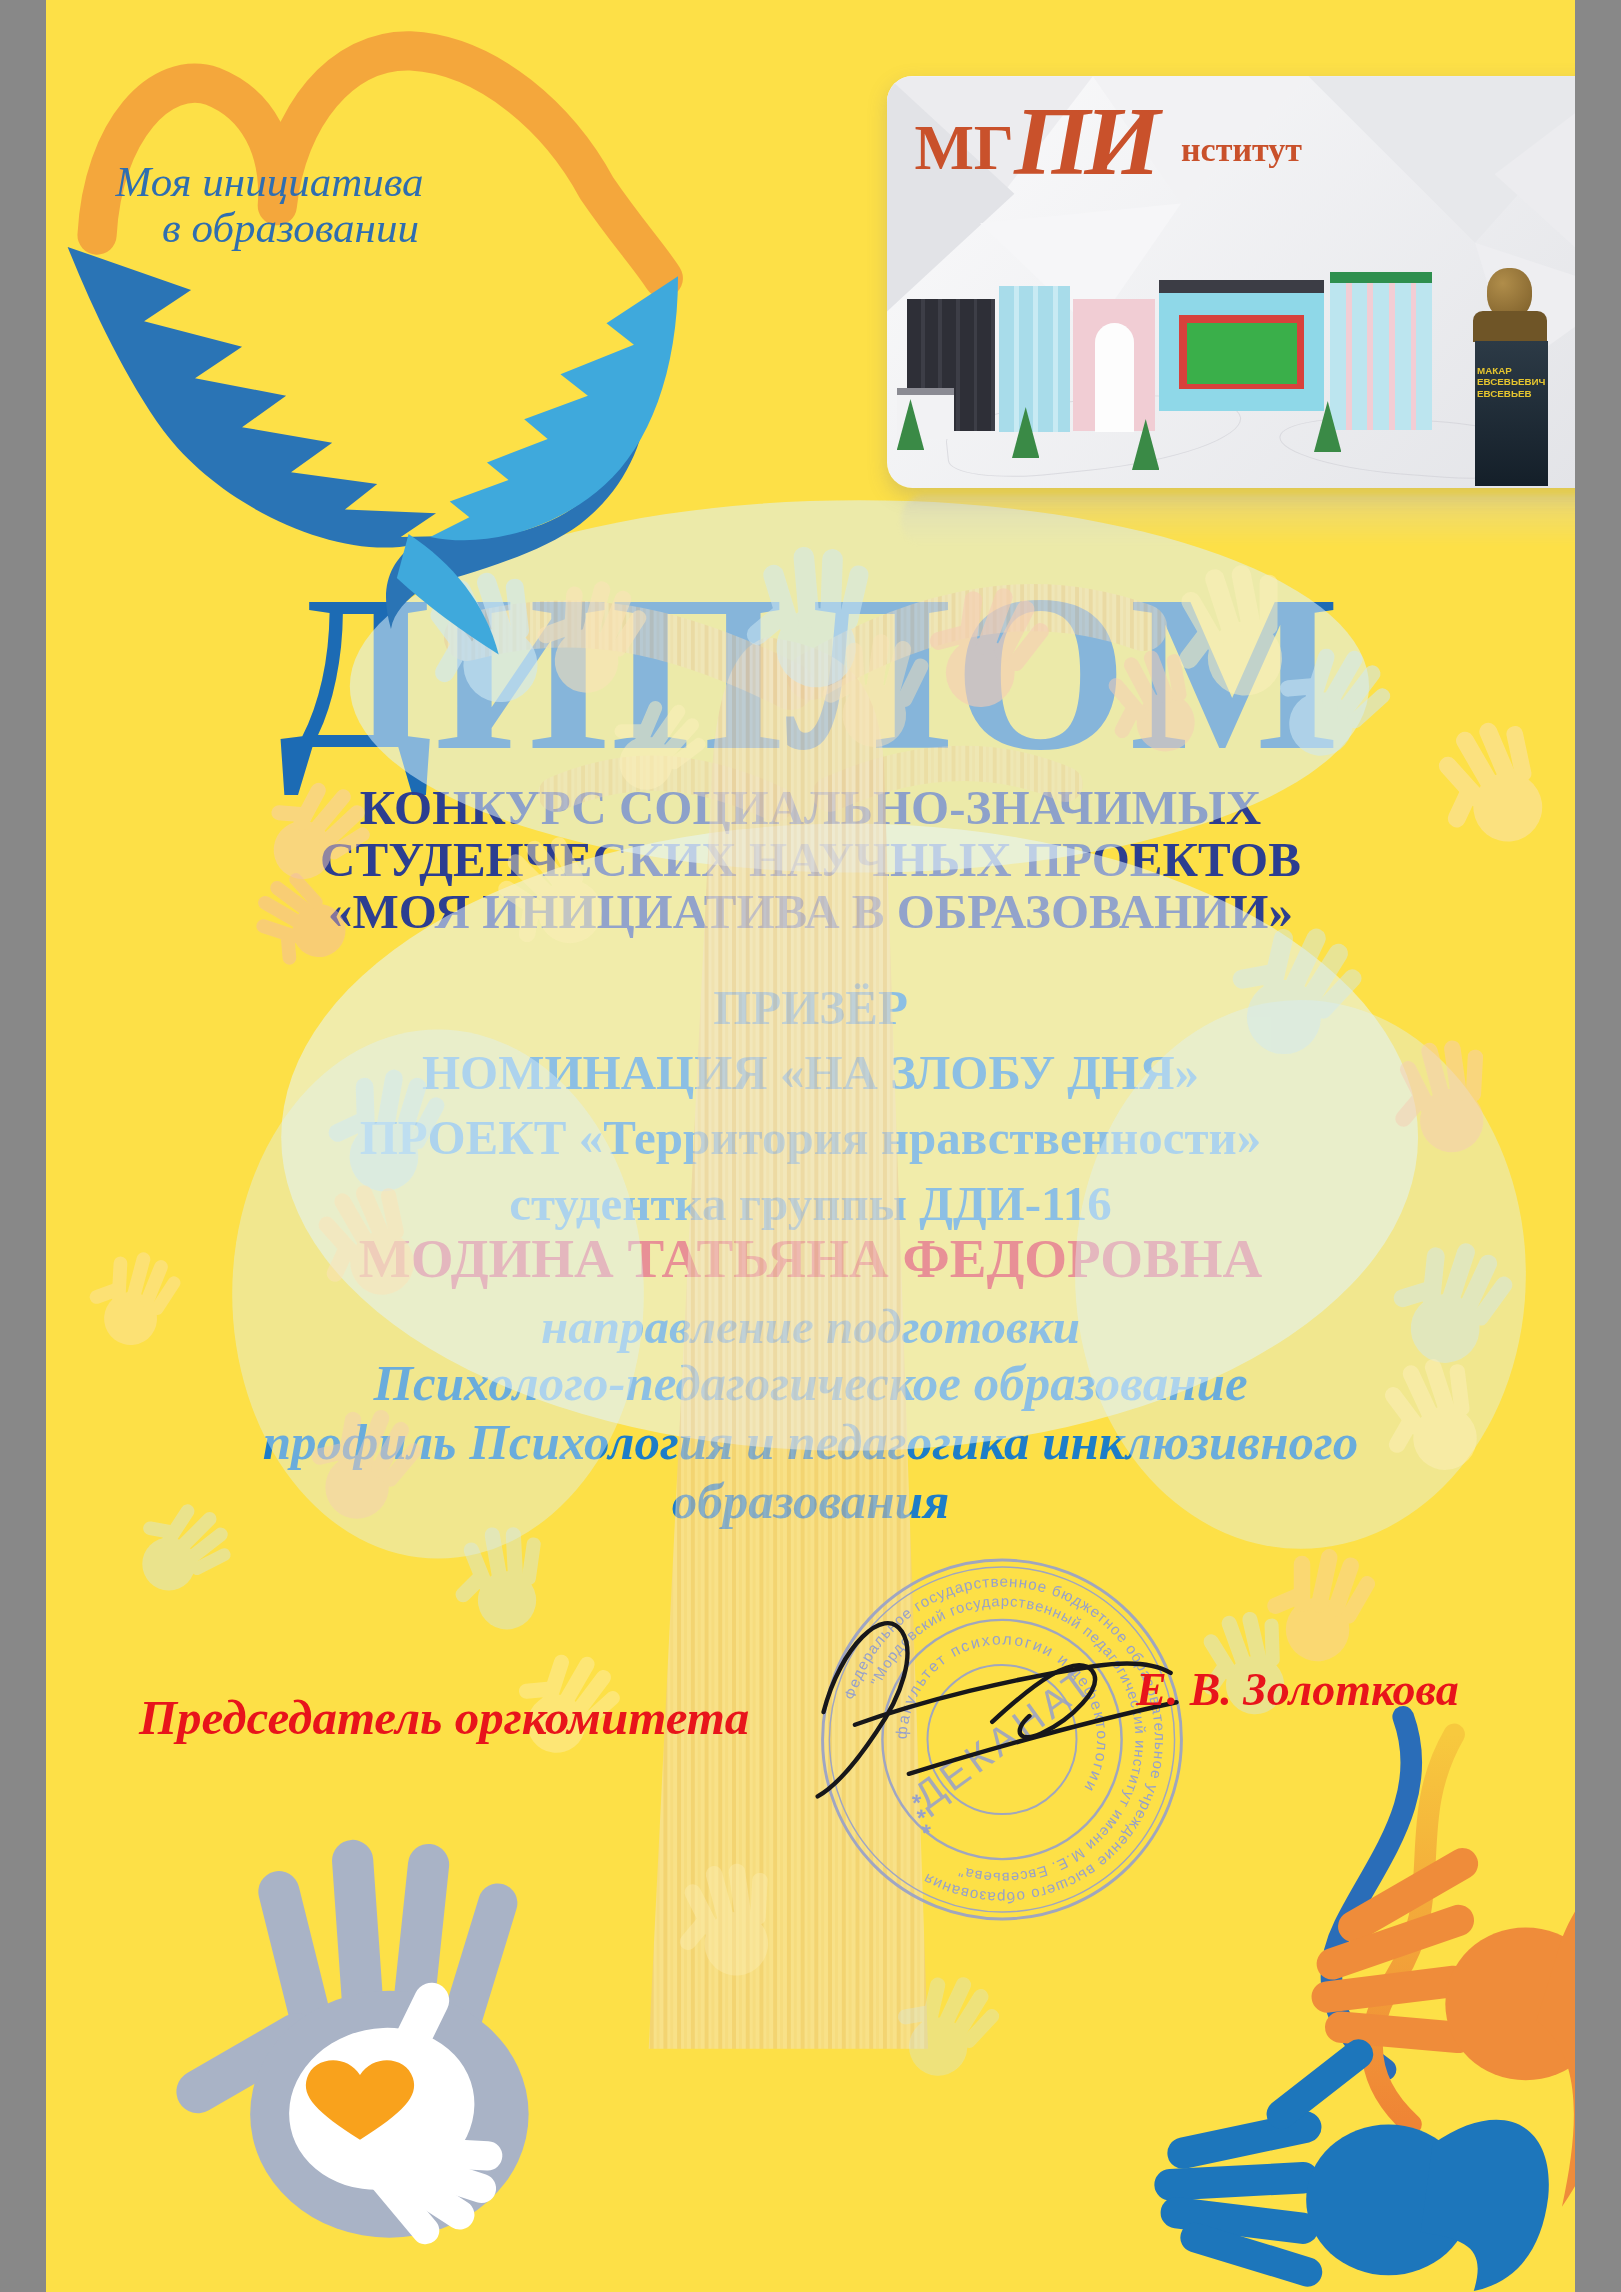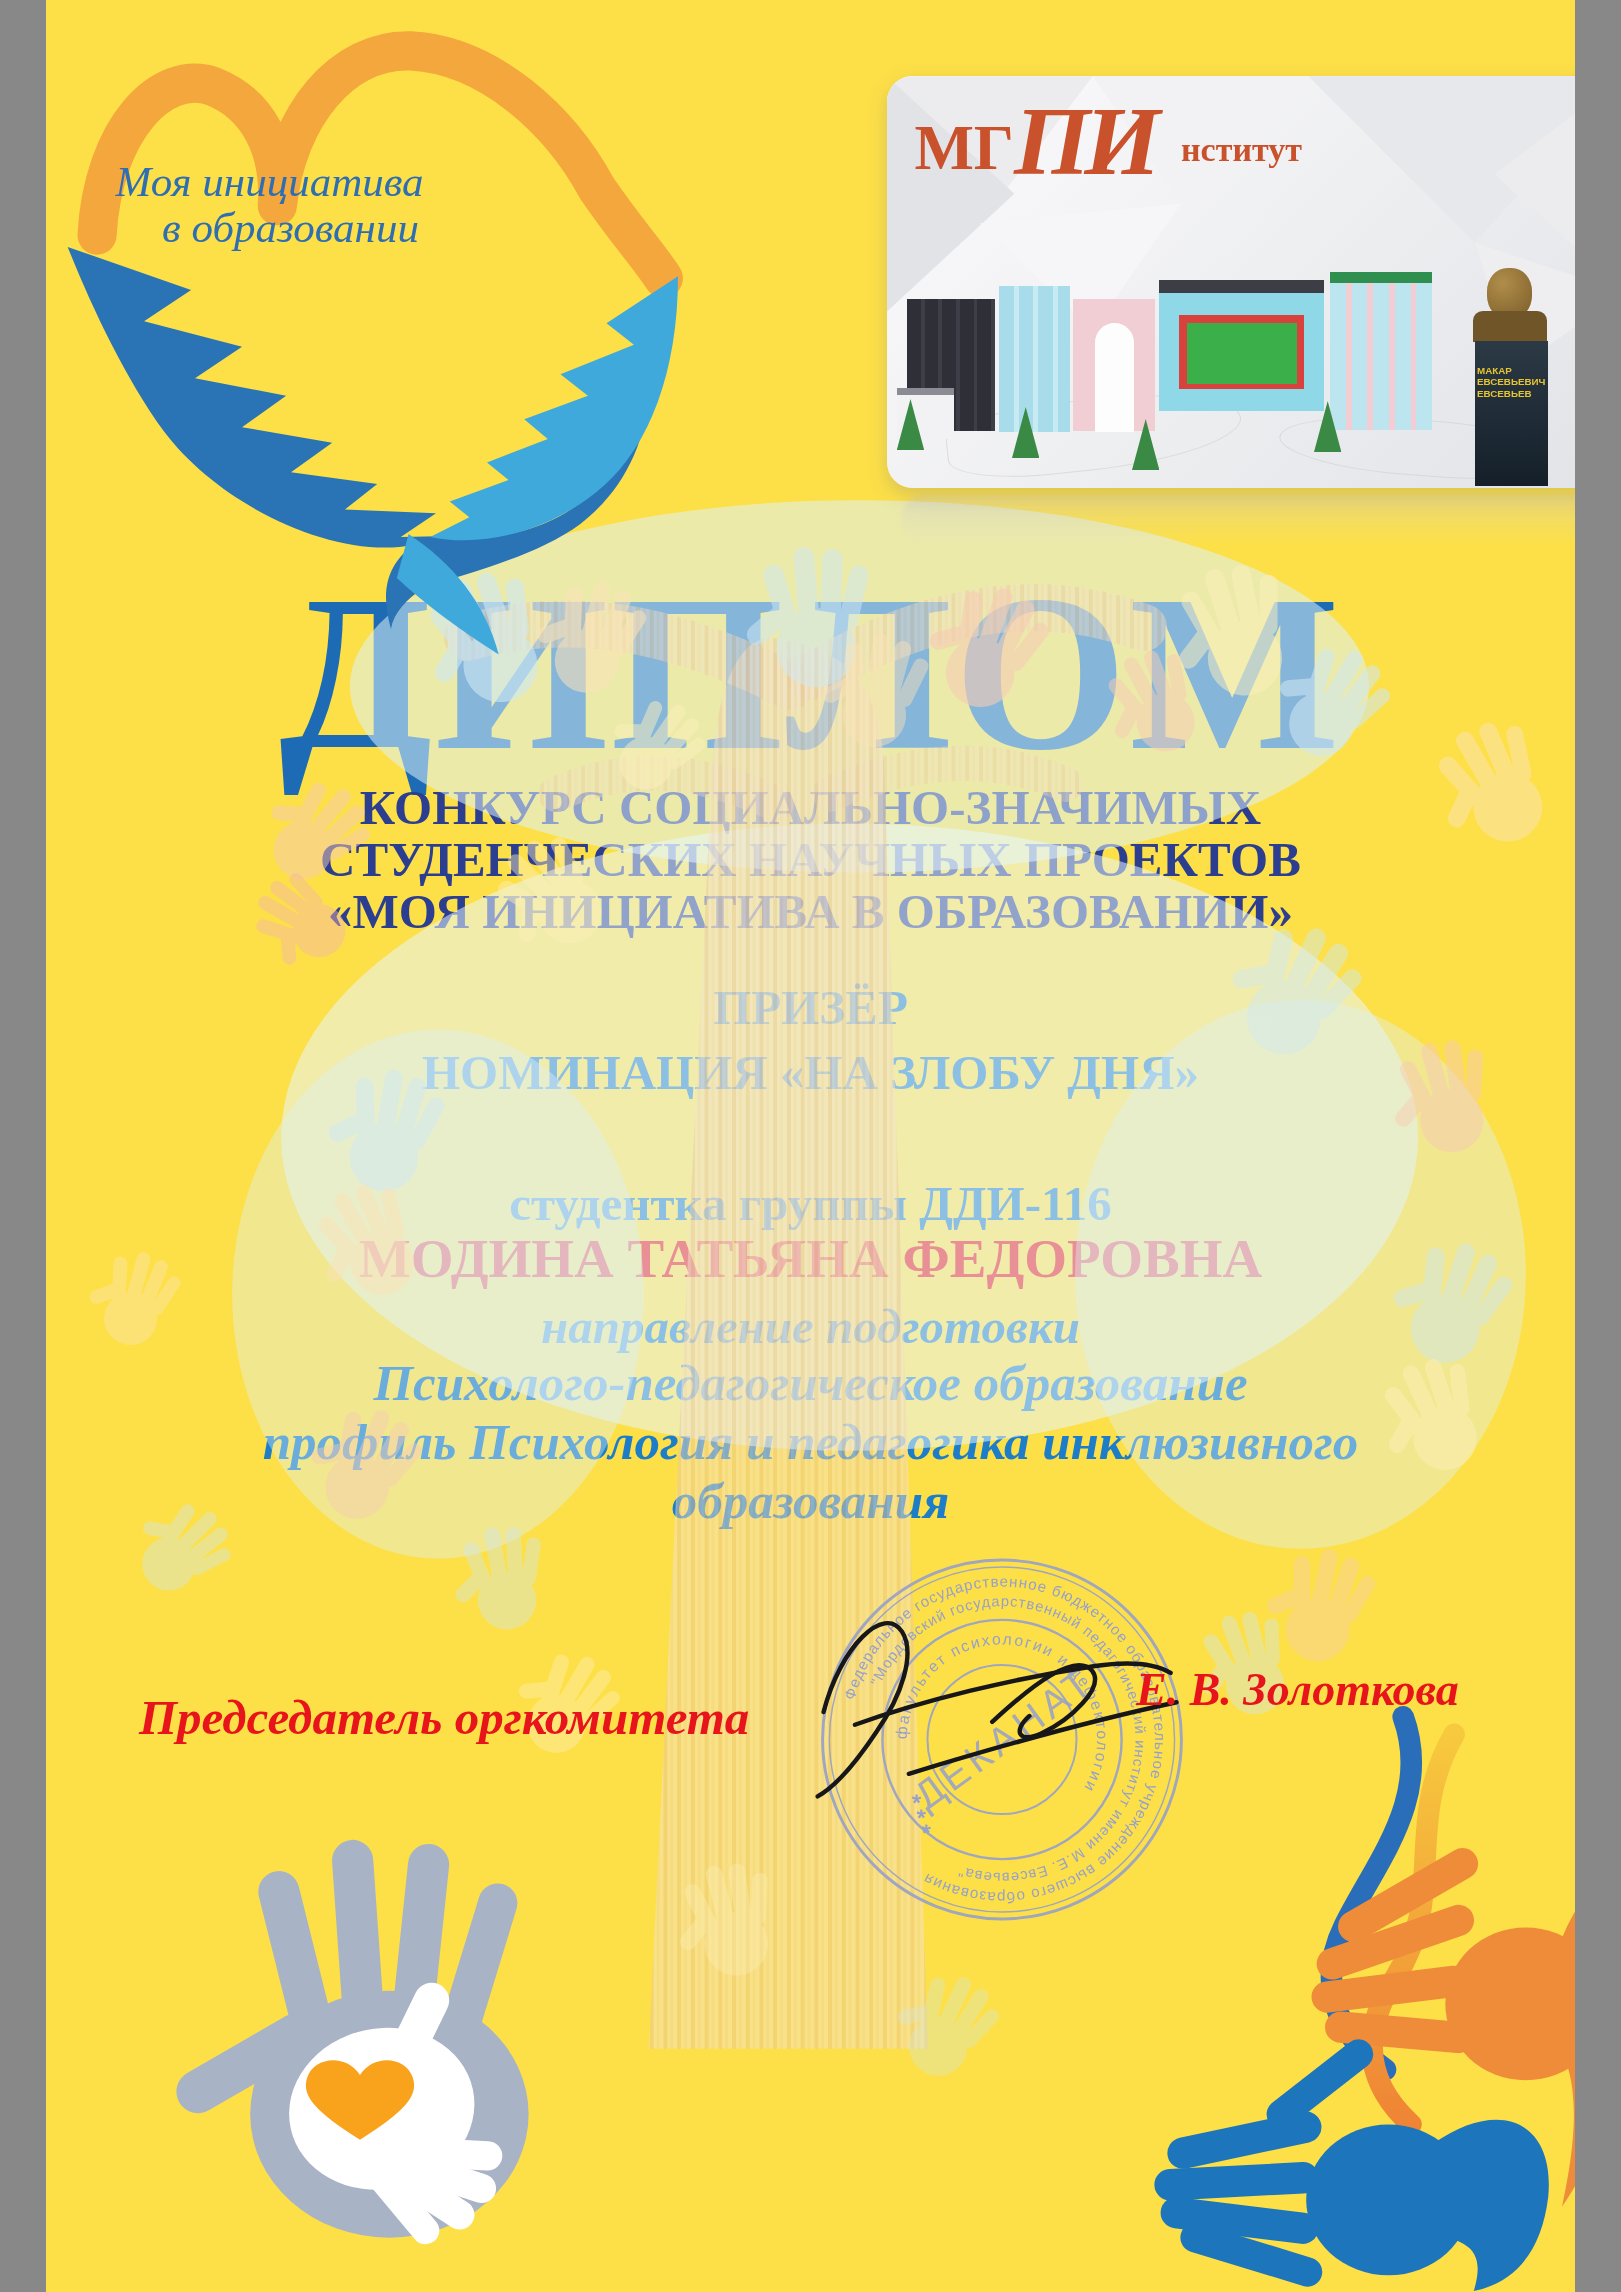--- a/index.html
+++ b/index.html
@@ -180,20 +180,21 @@
     </div>
   </div>
   <div class="card-reflect"></div>
 
   <div class="cline title">ДИПЛОМ</div>
   <div class="cline navy c1">КОНКУРС СОЦИАЛЬНО-ЗНАЧИМЫХ</div>
   <div class="cline navy c2">СТУДЕНЧЕСКИХ НАУЧНЫХ ПРОЕКТОВ</div>
   <div class="cline navy c3">«МОЯ ИНИЦИАТИВА В ОБРАЗОВАНИИ»</div>
   <div class="cline bblue prize">ПРИЗЁР</div>
   <div class="cline bblue nomination">НОМИНАЦИЯ «НА ЗЛОБУ ДНЯ»</div>
+  <div class="cline bblue project">ПРОЕКТ «Территория нравственности»</div>
   <div class="cline bblue group">студентка группы ДДИ-116</div>
   <div class="cline red-name">МОДИНА ТАТЬЯНА ФЕДОРОВНА</div>
   <div class="cline bitalic dirlabel">направление подготовки</div>
   <div class="cline bitalic prof1">профиль Психология и педагогика инклюзивного</div>
   <div class="cline bitalic dirval">Психолого-педагогическое образование</div>
   <div class="cline bitalic prof2">образования</div>
 
   <svg class="layer stamp" viewBox="-260 -230 520 460">
     <g stroke="#96a0cb" fill="none" opacity="0.9">
       <circle r="183" stroke-width="3"></circle>

